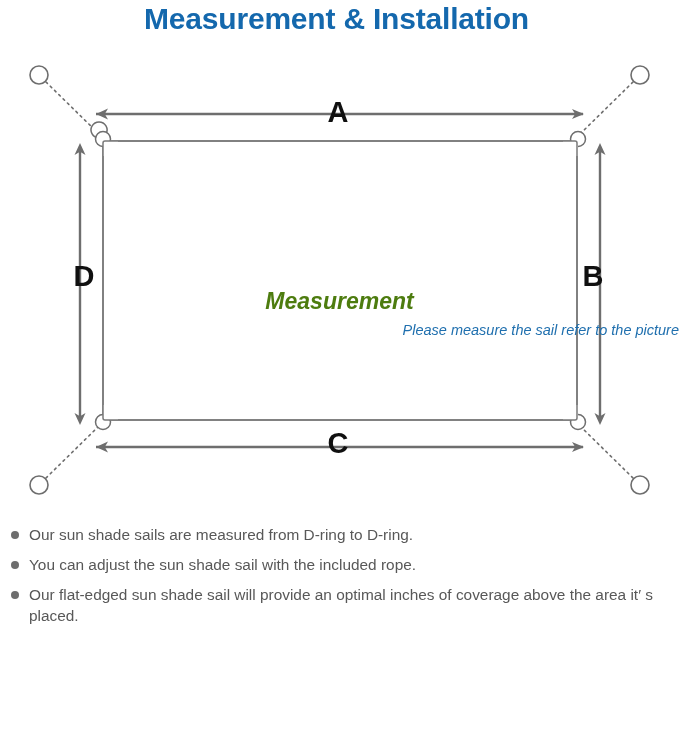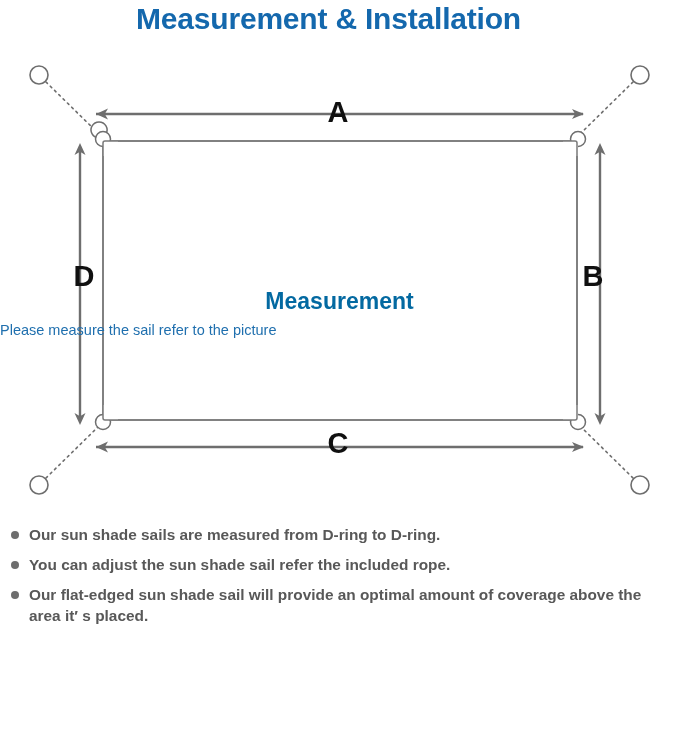--- a/index.html
+++ b/index.html
@@ -11,21 +11,21 @@
     width: 679px;
     height: 739px;
     position: relative;
     font-family: "Liberation Sans", sans-serif;
     overflow: hidden;
   }
 
   #page-title {
     position: absolute;
     top: 0px;
-    left: 0;
+    left: 8px;
     width: 657px;
     text-align: center;
     font-size: 30px;
     font-weight: bold;
     color: #1468ad;
     letter-spacing: -0.2px;
     line-height: 38px;
   }
 
   #diagram-wrap {
@@ -37,29 +37,31 @@
   }
   #diagram-svg { display: block; }
 
   .center-title {
     position: absolute;
     width: 679px;
     text-align: center;
     top: 244px;
     font-size: 23px;
     font-weight: bold;
-    color: #0369a1;
+    color: #4d7c0f;
+    font-style: italic;
   }
   .center-sub {
     position: absolute;
     width: 679px;
-    text-align: left;
+    text-align: right;
     top: 278px;
     font-size: 14.5px;
     color: #1f6fae;
+    font-style: italic;
   }
 
   .dim-label {
     position: absolute;
     font-size: 29px;
     font-weight: bold;
     color: #101010;
     font-family: "Liberation Sans", sans-serif;
     text-align: center;
     line-height: 1;
@@ -86,21 +88,21 @@
   }
   .note-bullet {
     position: absolute;
     left: 11px;
     top: 7px;
     width: 8px;
     height: 8px;
     border-radius: 50%;
     background: #6e6e6e;
   }
-  .note-text { display: block; padding-right: 20px; font-weight: bold; }
+  .note-text { display: block; padding-right: 20px; }
 </style>
 </head>
 <body>
 
 <div id="page-title">Measurement &amp; Installation</div>
 
 <div id="diagram-wrap">
   <svg id="diagram-svg" width="679" height="470" viewBox="0 0 679 470" xmlns="http://www.w3.org/2000/svg">
     <defs>
       <marker id="arrH" markerWidth="12" markerHeight="10" refX="11" refY="5" orient="auto" markerUnits="userSpaceOnUse">
@@ -170,19 +172,19 @@
 <div class="dim-label" id="label-C">C</div>
 <div class="dim-label" id="label-D">D</div>
 
 <div id="notes-list">
   <div class="note-item">
     <span class="note-bullet"></span>
     <span class="note-text">Our sun shade sails are measured from D-ring to D-ring.</span>
   </div>
   <div class="note-item">
     <span class="note-bullet"></span>
-    <span class="note-text">You can adjust the sun shade sail refer the included rope.</span>
+    <span class="note-text">You can adjust the sun shade sail with the included rope.</span>
   </div>
   <div class="note-item">
     <span class="note-bullet"></span>
-    <span class="note-text">Our flat-edged sun shade sail will provide an optimal amount of coverage above the area it′ s placed.</span>
+    <span class="note-text">Our flat-edged sun shade sail will provide an optimal inches of coverage above the area it′ s placed.</span>
   </div>
 </div>
 
 </body></html>

